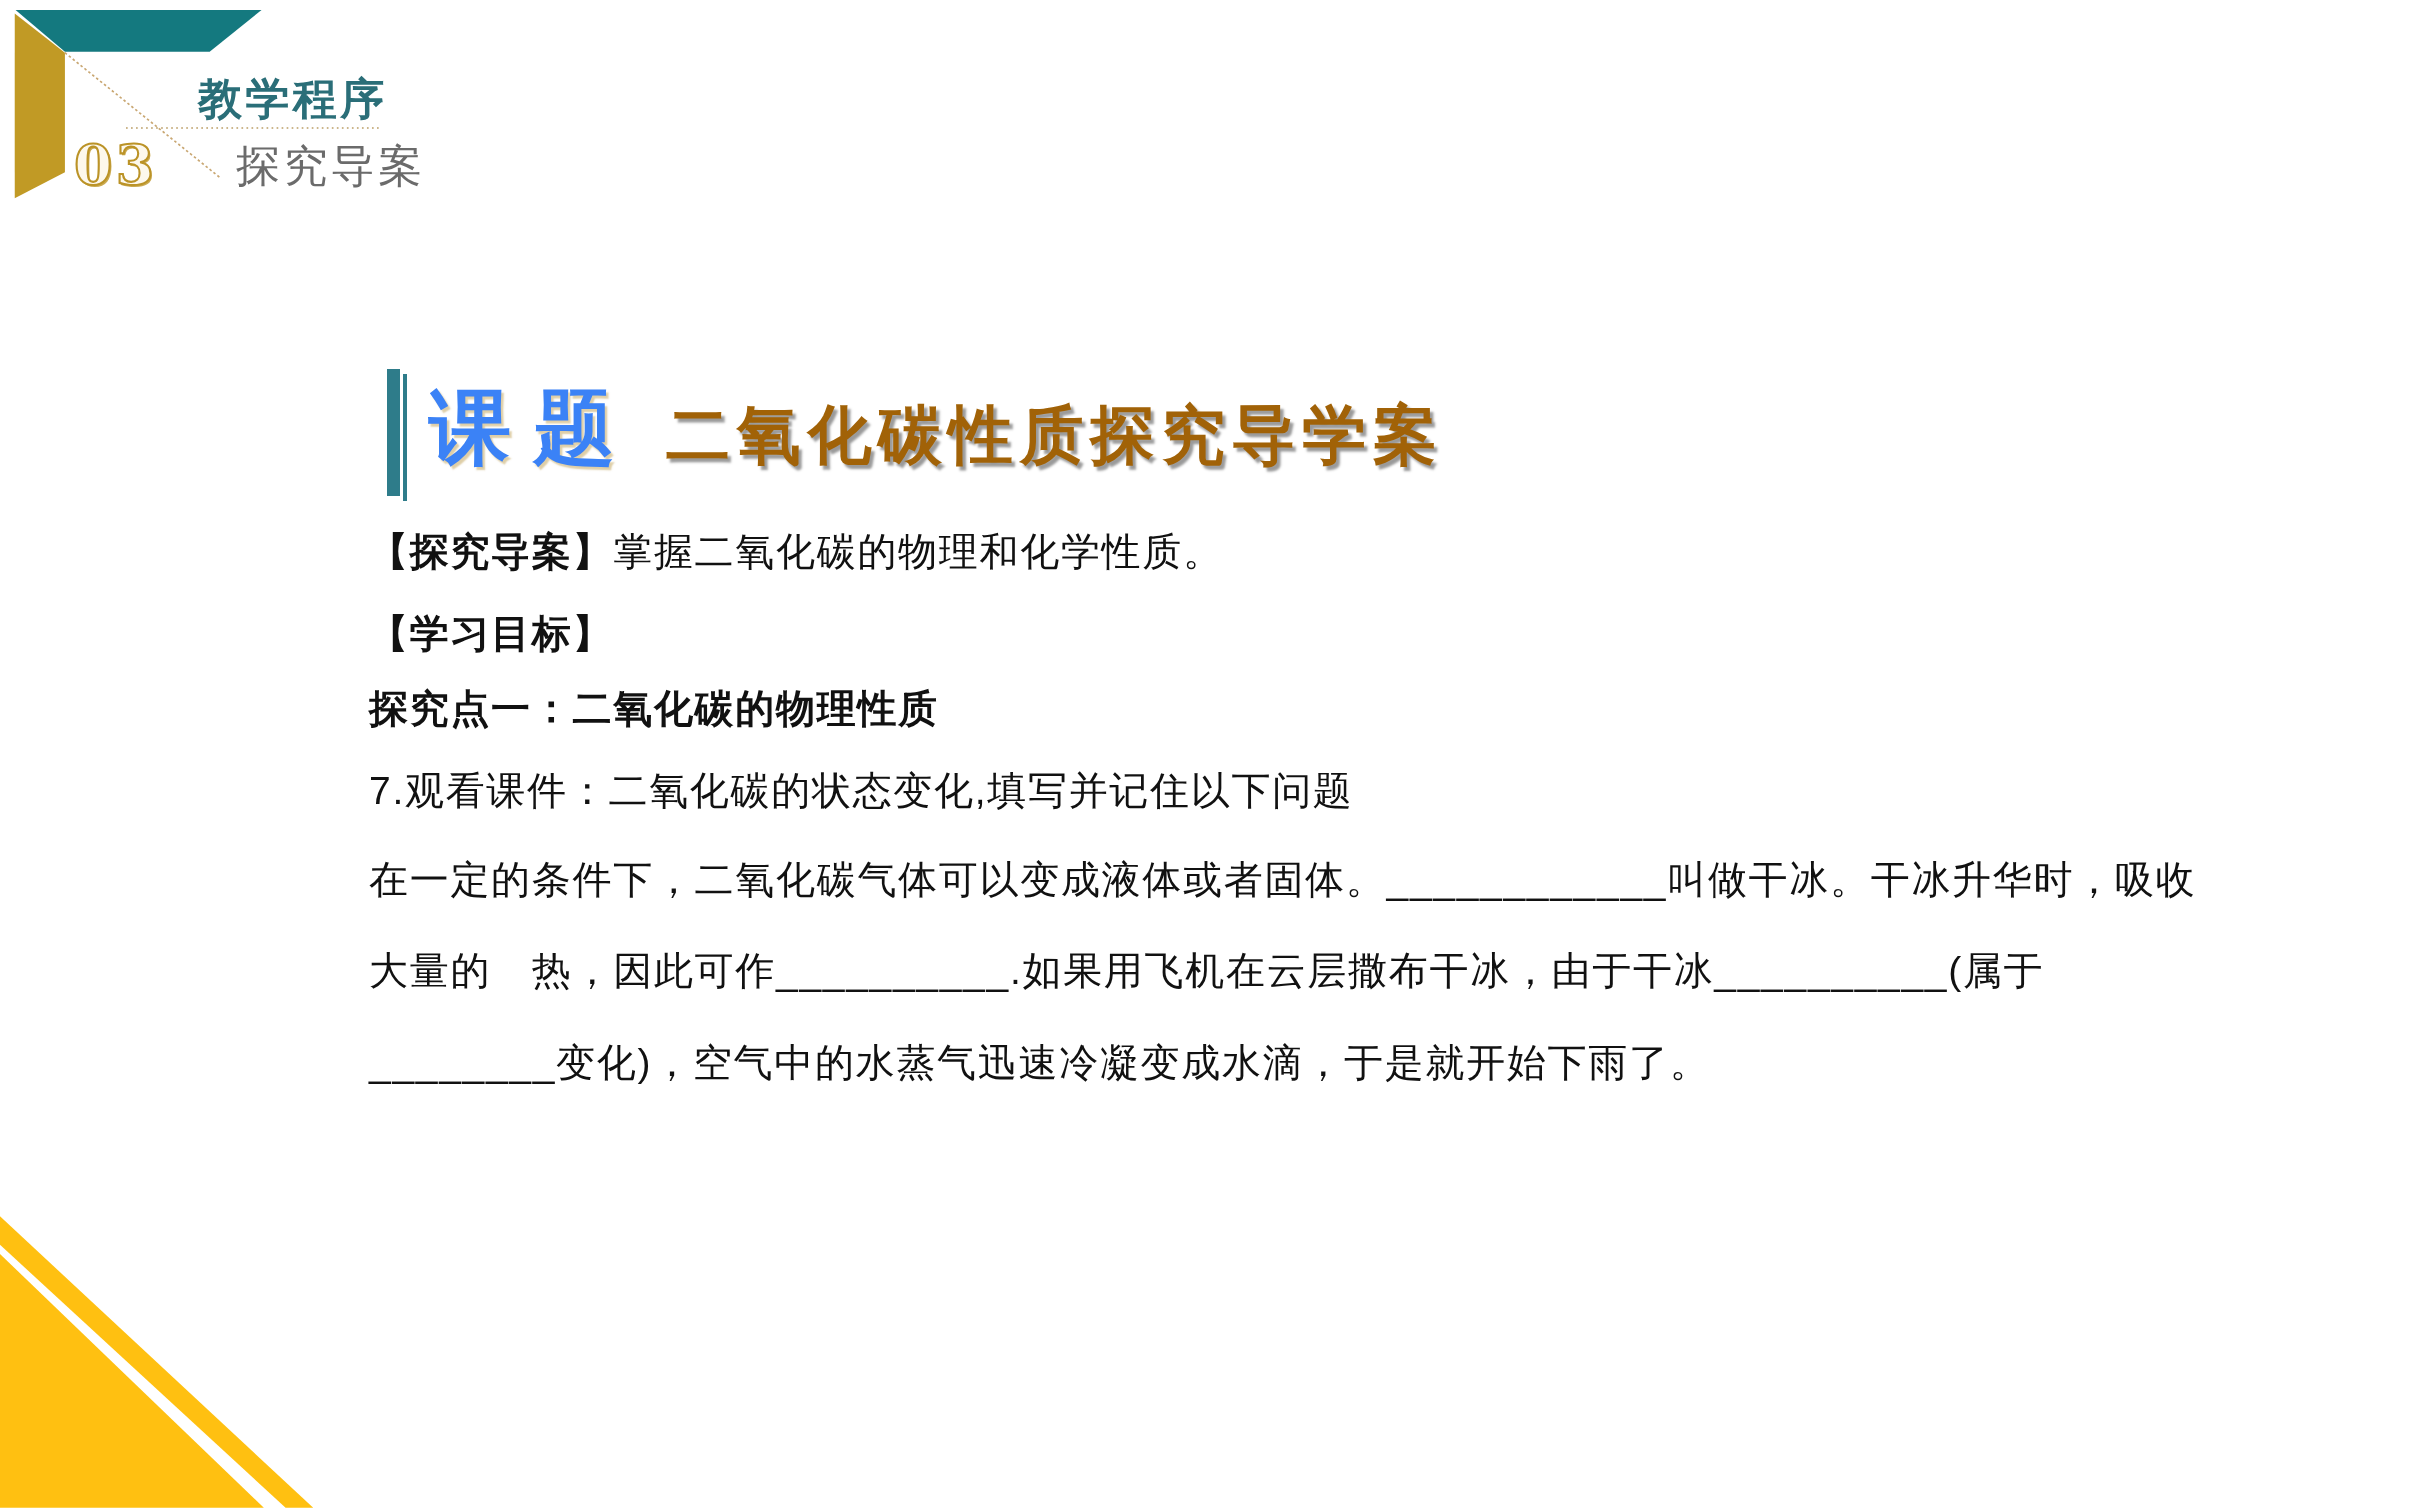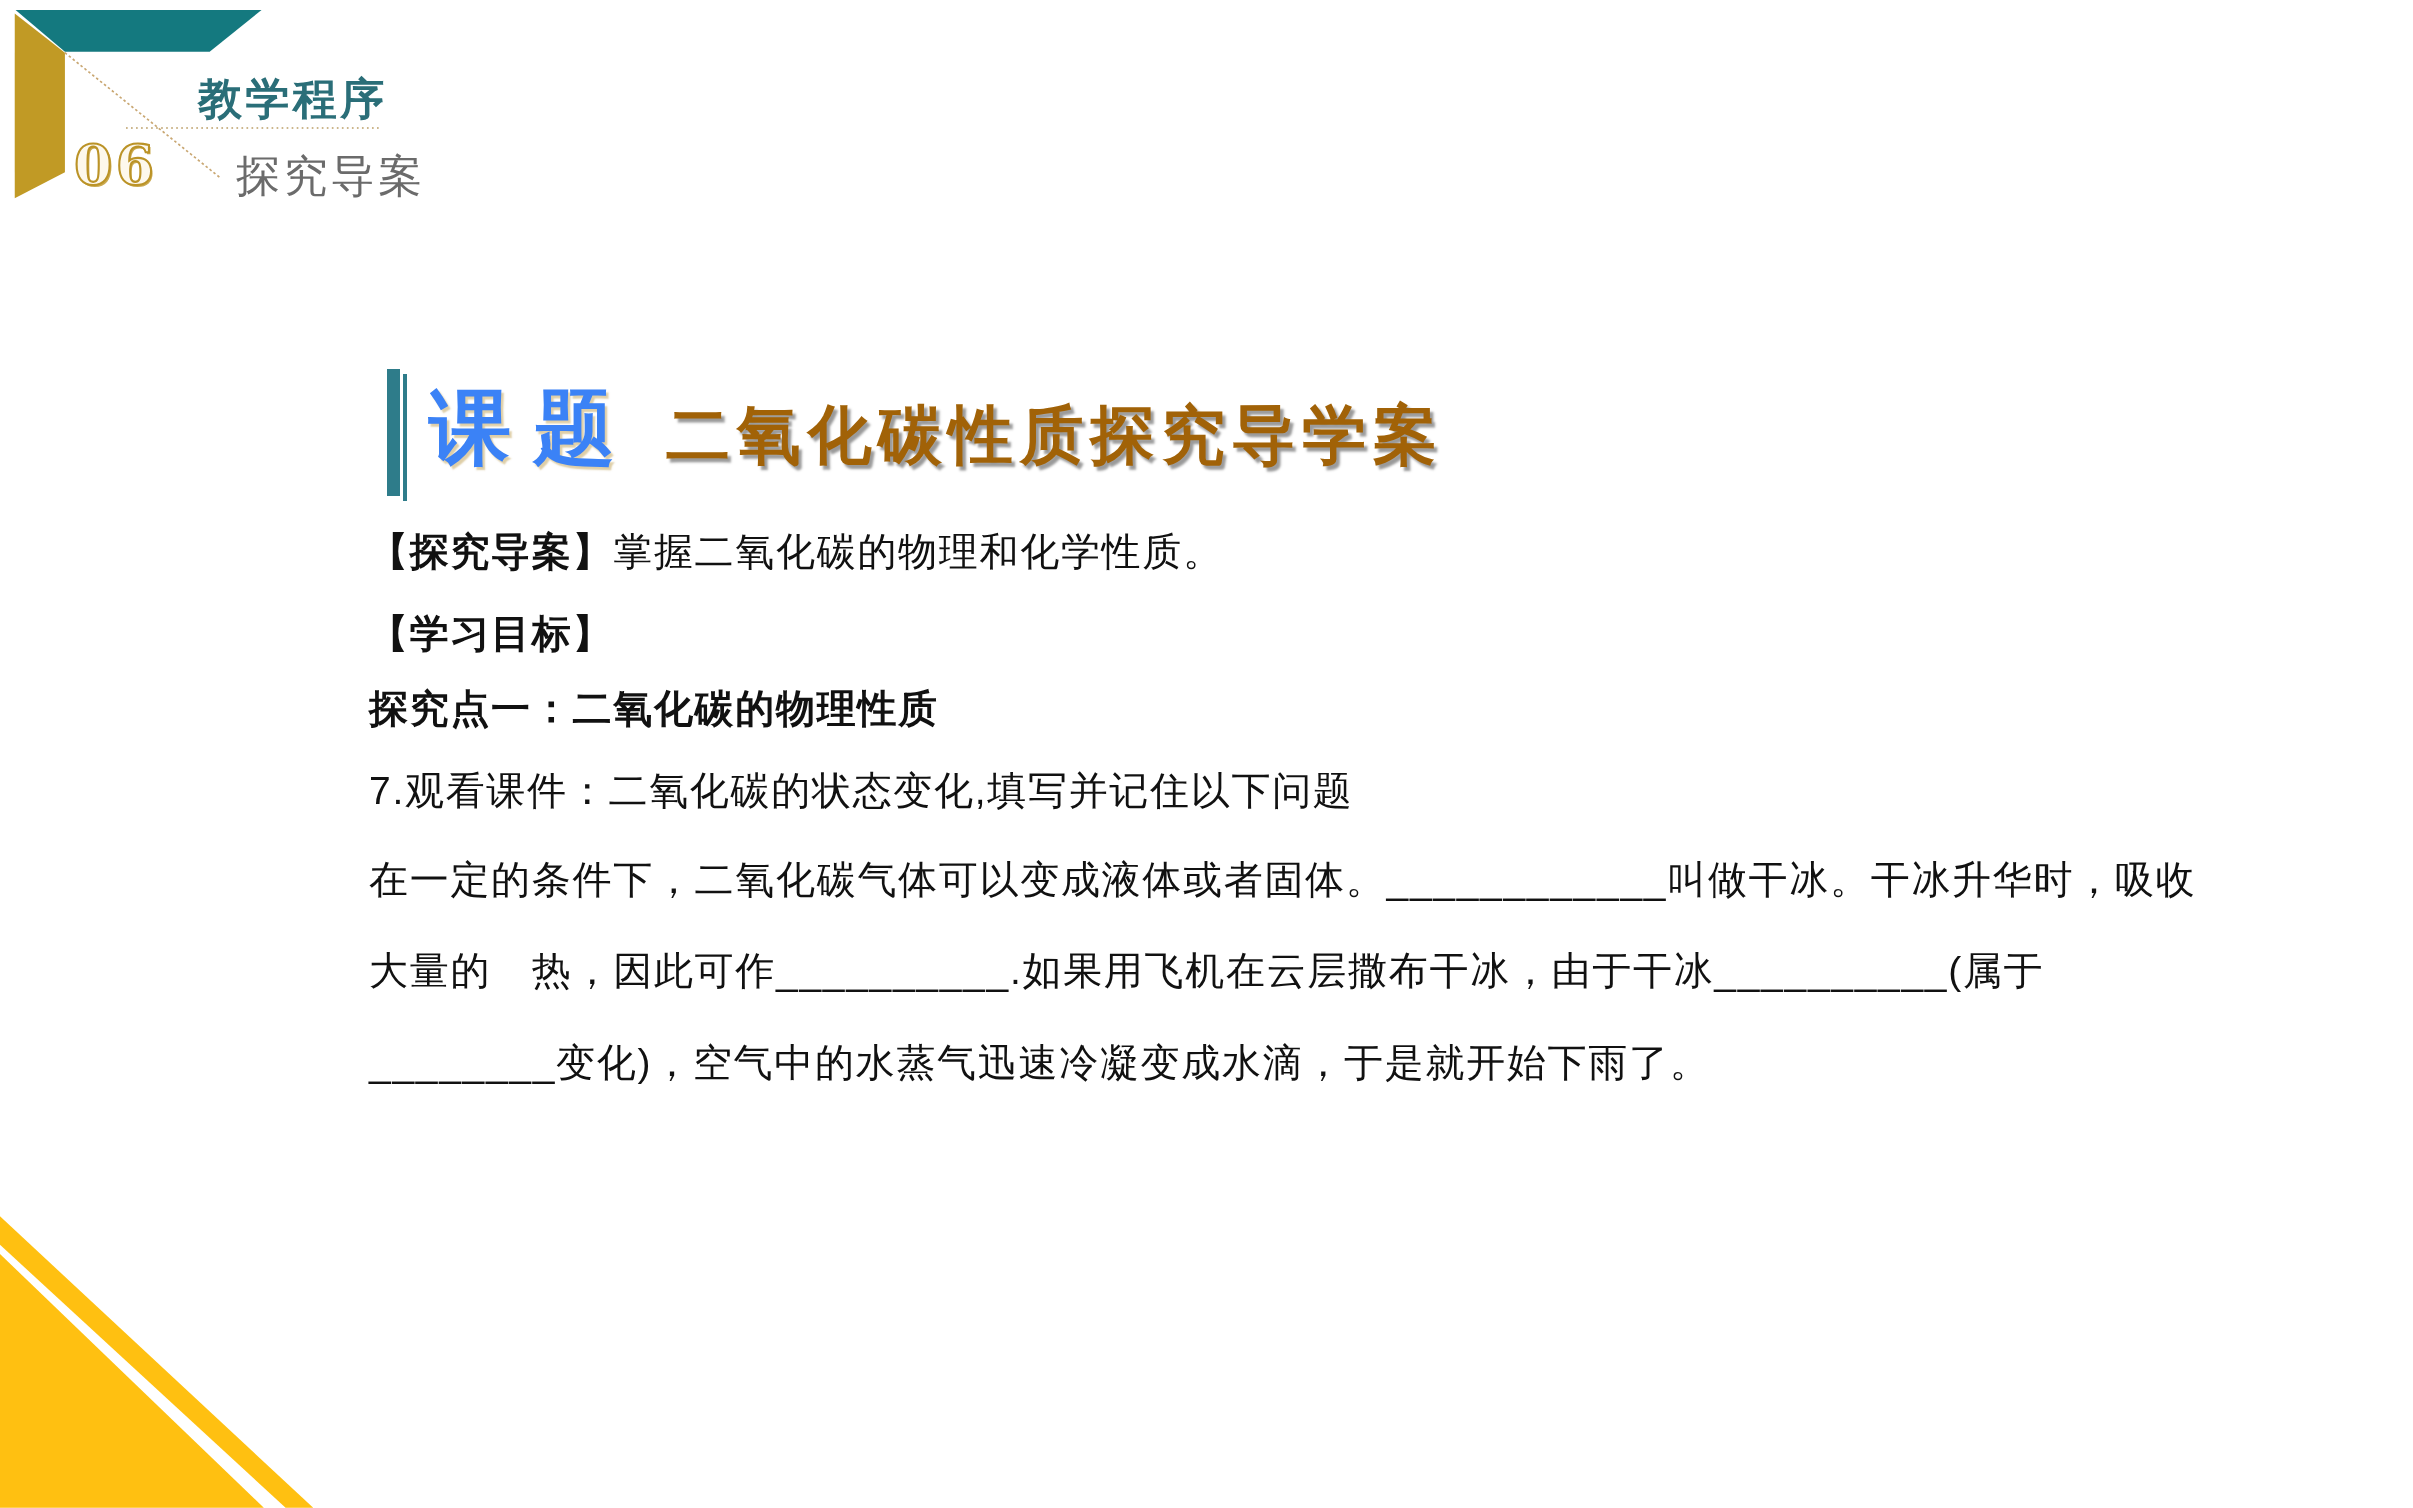--- a/index.html
+++ b/index.html
@@ -11,21 +11,21 @@
   .deco { position:absolute; pointer-events:none; }
   #deco-top { left:0; top:0; }
   #deco-bottom { left:0; bottom:0; }
 
   .sec-num { position:absolute; left:74px; top:132px;
              font-family:"DejaVu Serif", serif; font-size:55px; font-weight:700;
              color:#fdf8ec; -webkit-text-stroke:2.1px #bb9327;
              text-shadow:1.7px 1.7px 0 #caa94f; letter-spacing:3.4px; }
   .hdr-title { position:absolute; left:198px; top:70px; font-size:44px; font-weight:700;
                color:#2a6e78; letter-spacing:3.4px; }
-  .hdr-subtitle { position:absolute; left:236px; top:147px; font-size:44px; font-weight:500;
+  .hdr-subtitle { position:absolute; left:236px; top:137px; font-size:44px; font-weight:500;
                   color:#6b6b6b; letter-spacing:3.4px; }
 
   
   .topic-bar { position:absolute; left:387px; top:369px; width:23.5px; height:134px; }
   .topic-bar .thick { position:absolute; left:0; top:0; width:12.6px; height:127px; background:#2e7c8a; }
   .topic-bar .thin  { position:absolute; left:16px; top:5px; width:4.2px; height:127px; background:#2e7c8a; }
   .topic-label { position:absolute; left:429px; top:374px; font-size:82px; font-weight:800;
                  color:#3b82f6; letter-spacing:22px; white-space:nowrap;
                  text-shadow:2.5px 3.4px 1.7px rgba(160,116,0,0.35); }
   .topic-title { position:absolute; left:666px; top:392px; font-size:64px; font-weight:800;
@@ -49,21 +49,21 @@
 
 <div class="slide">
 
   <svg id="deco-top" class="deco" width="503" height="251" viewBox="0 0 600 300">
     <polygon points="17,16 77,63 77,206 17,237" fill="#c19a25"></polygon>
     <polygon points="18,12 312,12 250,62 77,62" fill="#14797f"></polygon>
     <line x1="77" y1="63" x2="262" y2="212" stroke="#c9a772" stroke-width="2" stroke-dasharray="3 3"></line>
     <line x1="150" y1="153" x2="456" y2="153" stroke="#ccb68c" stroke-width="2.5" stroke-dasharray="2 4"></line>
   </svg>
 
-  <div class="sec-num">06</div>
+  <div class="sec-num">03</div>
   <div class="hdr-title">教学程序</div>
   <div class="hdr-subtitle">探究导案</div>
 
   <div class="topic-bar">
     <span class="thick"></span>
     <span class="thin"></span>
   </div>
   <div class="topic-label">课题</div>
   <div class="topic-title">二氧化碳性质探究导学案</div>
 

